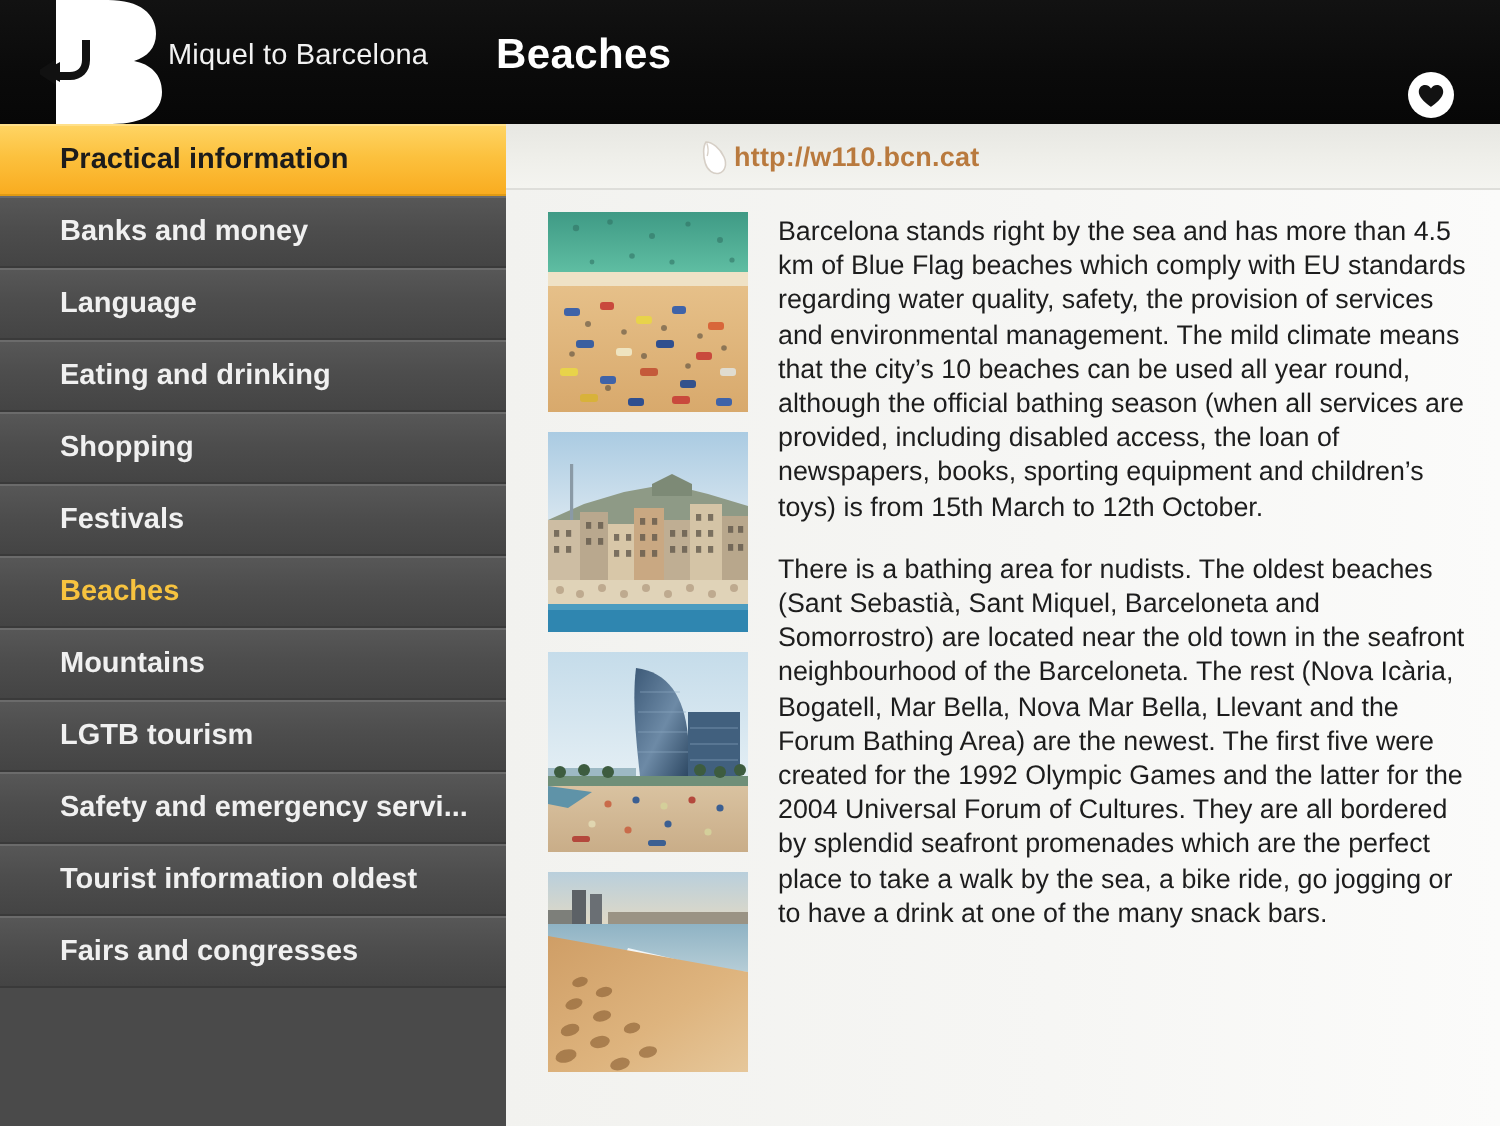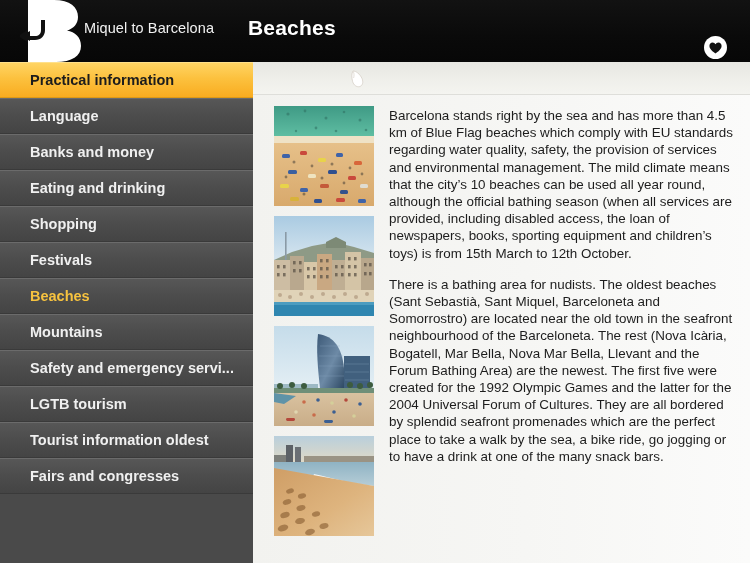--- a/index.html
+++ b/index.html
@@ -137,63 +137,64 @@
         </svg>
       </span>
     </div>
   </div>
 
   <div class="sidebar">
     <div class="nav-item active">
       <span>Practical information</span>
     </div>
     <div class="nav-item">
+      <span>Banks and money</span>
+    </div>
+    <div class="nav-item">
       <span>Language</span>
-    </div>
-    <div class="nav-item">
-      <span>Banks and money</span>
     </div>
     <div class="nav-item">
       <span>Eating and drinking</span>
     </div>
     <div class="nav-item">
       <span>Shopping</span>
     </div>
     <div class="nav-item">
       <span>Festivals</span>
     </div>
     <div class="nav-item current-text">
       <span>Beaches</span>
     </div>
     <div class="nav-item">
       <span>Mountains</span>
     </div>
     <div class="nav-item">
+      <span>LGTB tourism</span>
+    </div>
+    <div class="nav-item">
       <span>Safety and emergency servi...</span>
-    </div>
-    <div class="nav-item">
-      <span>LGTB tourism</span>
     </div>
     <div class="nav-item">
       <span>Tourist information oldest</span>
     </div>
     <div class="nav-item">
       <span>Fairs and congresses</span>
     </div>
   </div>
 
   <div class="content">
 
     <div class="urlbar">
       <span class="mouse-icon">
         <svg width="16" height="18" viewBox="0 0 16 18">
           <path d="M2 1 C5 1 9 4 11 8.5 C12.6 12 11.6 15.8 8.6 16.6 C5.6 17.4 2.6 15 1.6 11.5 C0.6 8 0.4 3.4 2 1 Z" fill="#ffffff" stroke="#d6cfc6" stroke-width="0.8"></path>
           <path d="M2.4 1.6 C3.2 3.6 3.2 6 2.6 8" stroke="#d9d2c9" stroke-width="0.7" fill="none"></path>
         </svg>
       </span>
+      <span class="url-text">http://w110.bcn.cat</span>
     </div>
 
     <div class="body-area">
 
       <div class="thumb-col">
 
         <div class="thumb">
           <svg width="100" height="100" viewBox="0 0 100 100">
             <defs>
               <linearGradient id="sea1" x1="0" y1="0" x2="0" y2="1">

